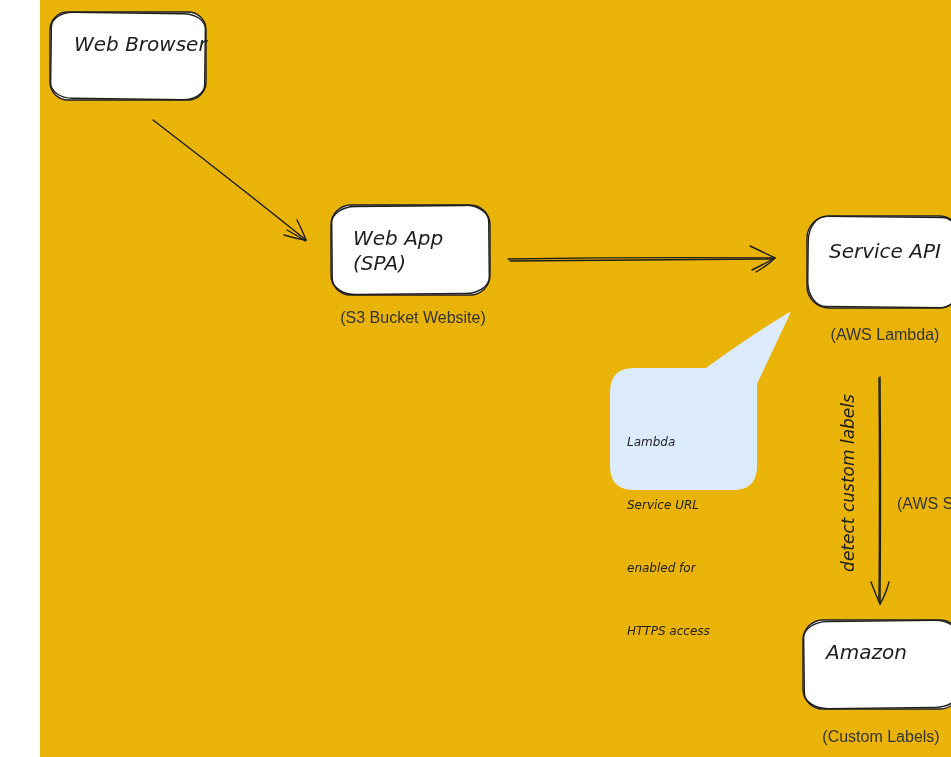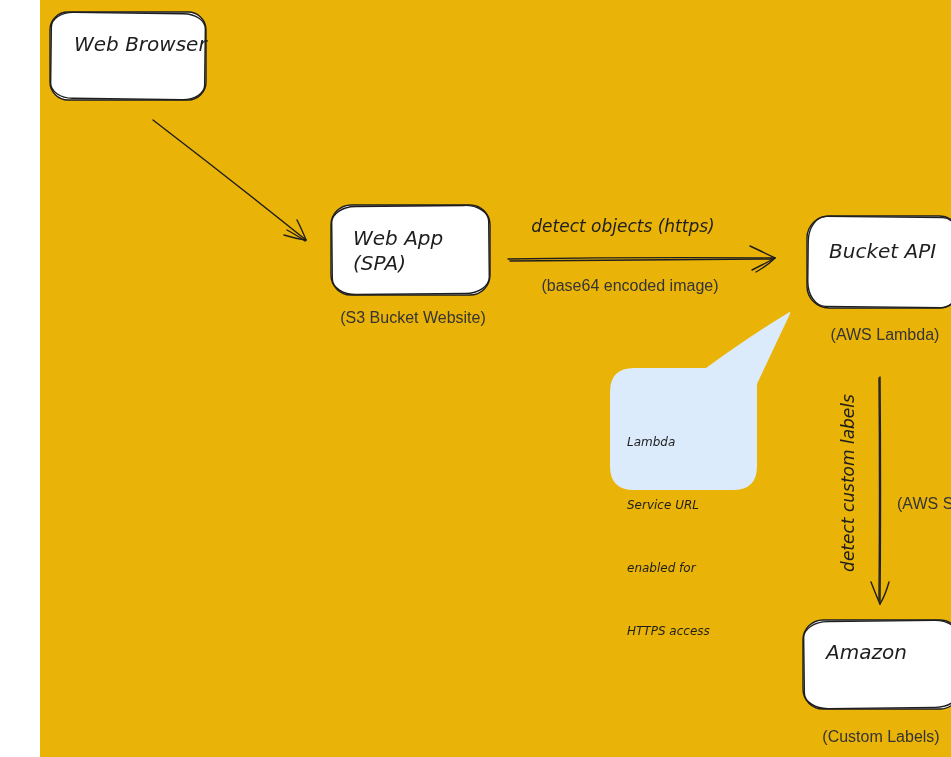--- a/index.html
+++ b/index.html
@@ -108,31 +108,29 @@
       <path d="M 831 582 Q 836 595 840 604"></path>
       <path d="M 849 582 Q 845 596 840 604"></path>
     </g>
   </svg>
 
   <div class="txt hand node-title" style="left:34px; top:32px;">Web Browser</div>
 
   <div class="txt hand node-title" style="left:313px; top:226px;text-align:center;">Web App</div>
   <div class="txt hand node-title" style="left:313px; top:251px;">(SPA)</div>
 
-  <div class="txt hand node-title" style="left:789px; top:239px;">Bucket API</div>
+  <div class="txt hand node-title" style="left:789px; top:239px;">Service API</div>
 
   <div class="txt hand node-title" style="left:786px; top:640px;">Amazon</div>
 
   <div class="txt caption center" style="left:373px; top:309px;">(S3 Bucket Website)</div>
   <div class="txt caption center" style="left:845px; top:326px;">(AWS Lambda)</div>
   <div class="txt caption center" style="left:841px; top:728px;">(Custom Labels)</div>
 
 
-  <div class="txt hand edge-label center" style="left:583px; top:216px;">detect objects (https)</div>
-  <div class="txt caption center" style="left:590px; top:277px;">(base64 encoded image)</div>
 
   <div class="txt hand edge-label rotated" style="left:808px; top:483px;">detect custom labels</div>
   <div class="txt caption" style="left:857px; top:495px;">(AWS SDK)</div>
 
   <div class="txt hand bubble-text" style="left:587px; top:390px;">
     <div>Lambda</div>
     <div>Service URL</div>
     <div>enabled for</div>
     <div>HTTPS access</div>
   </div>

